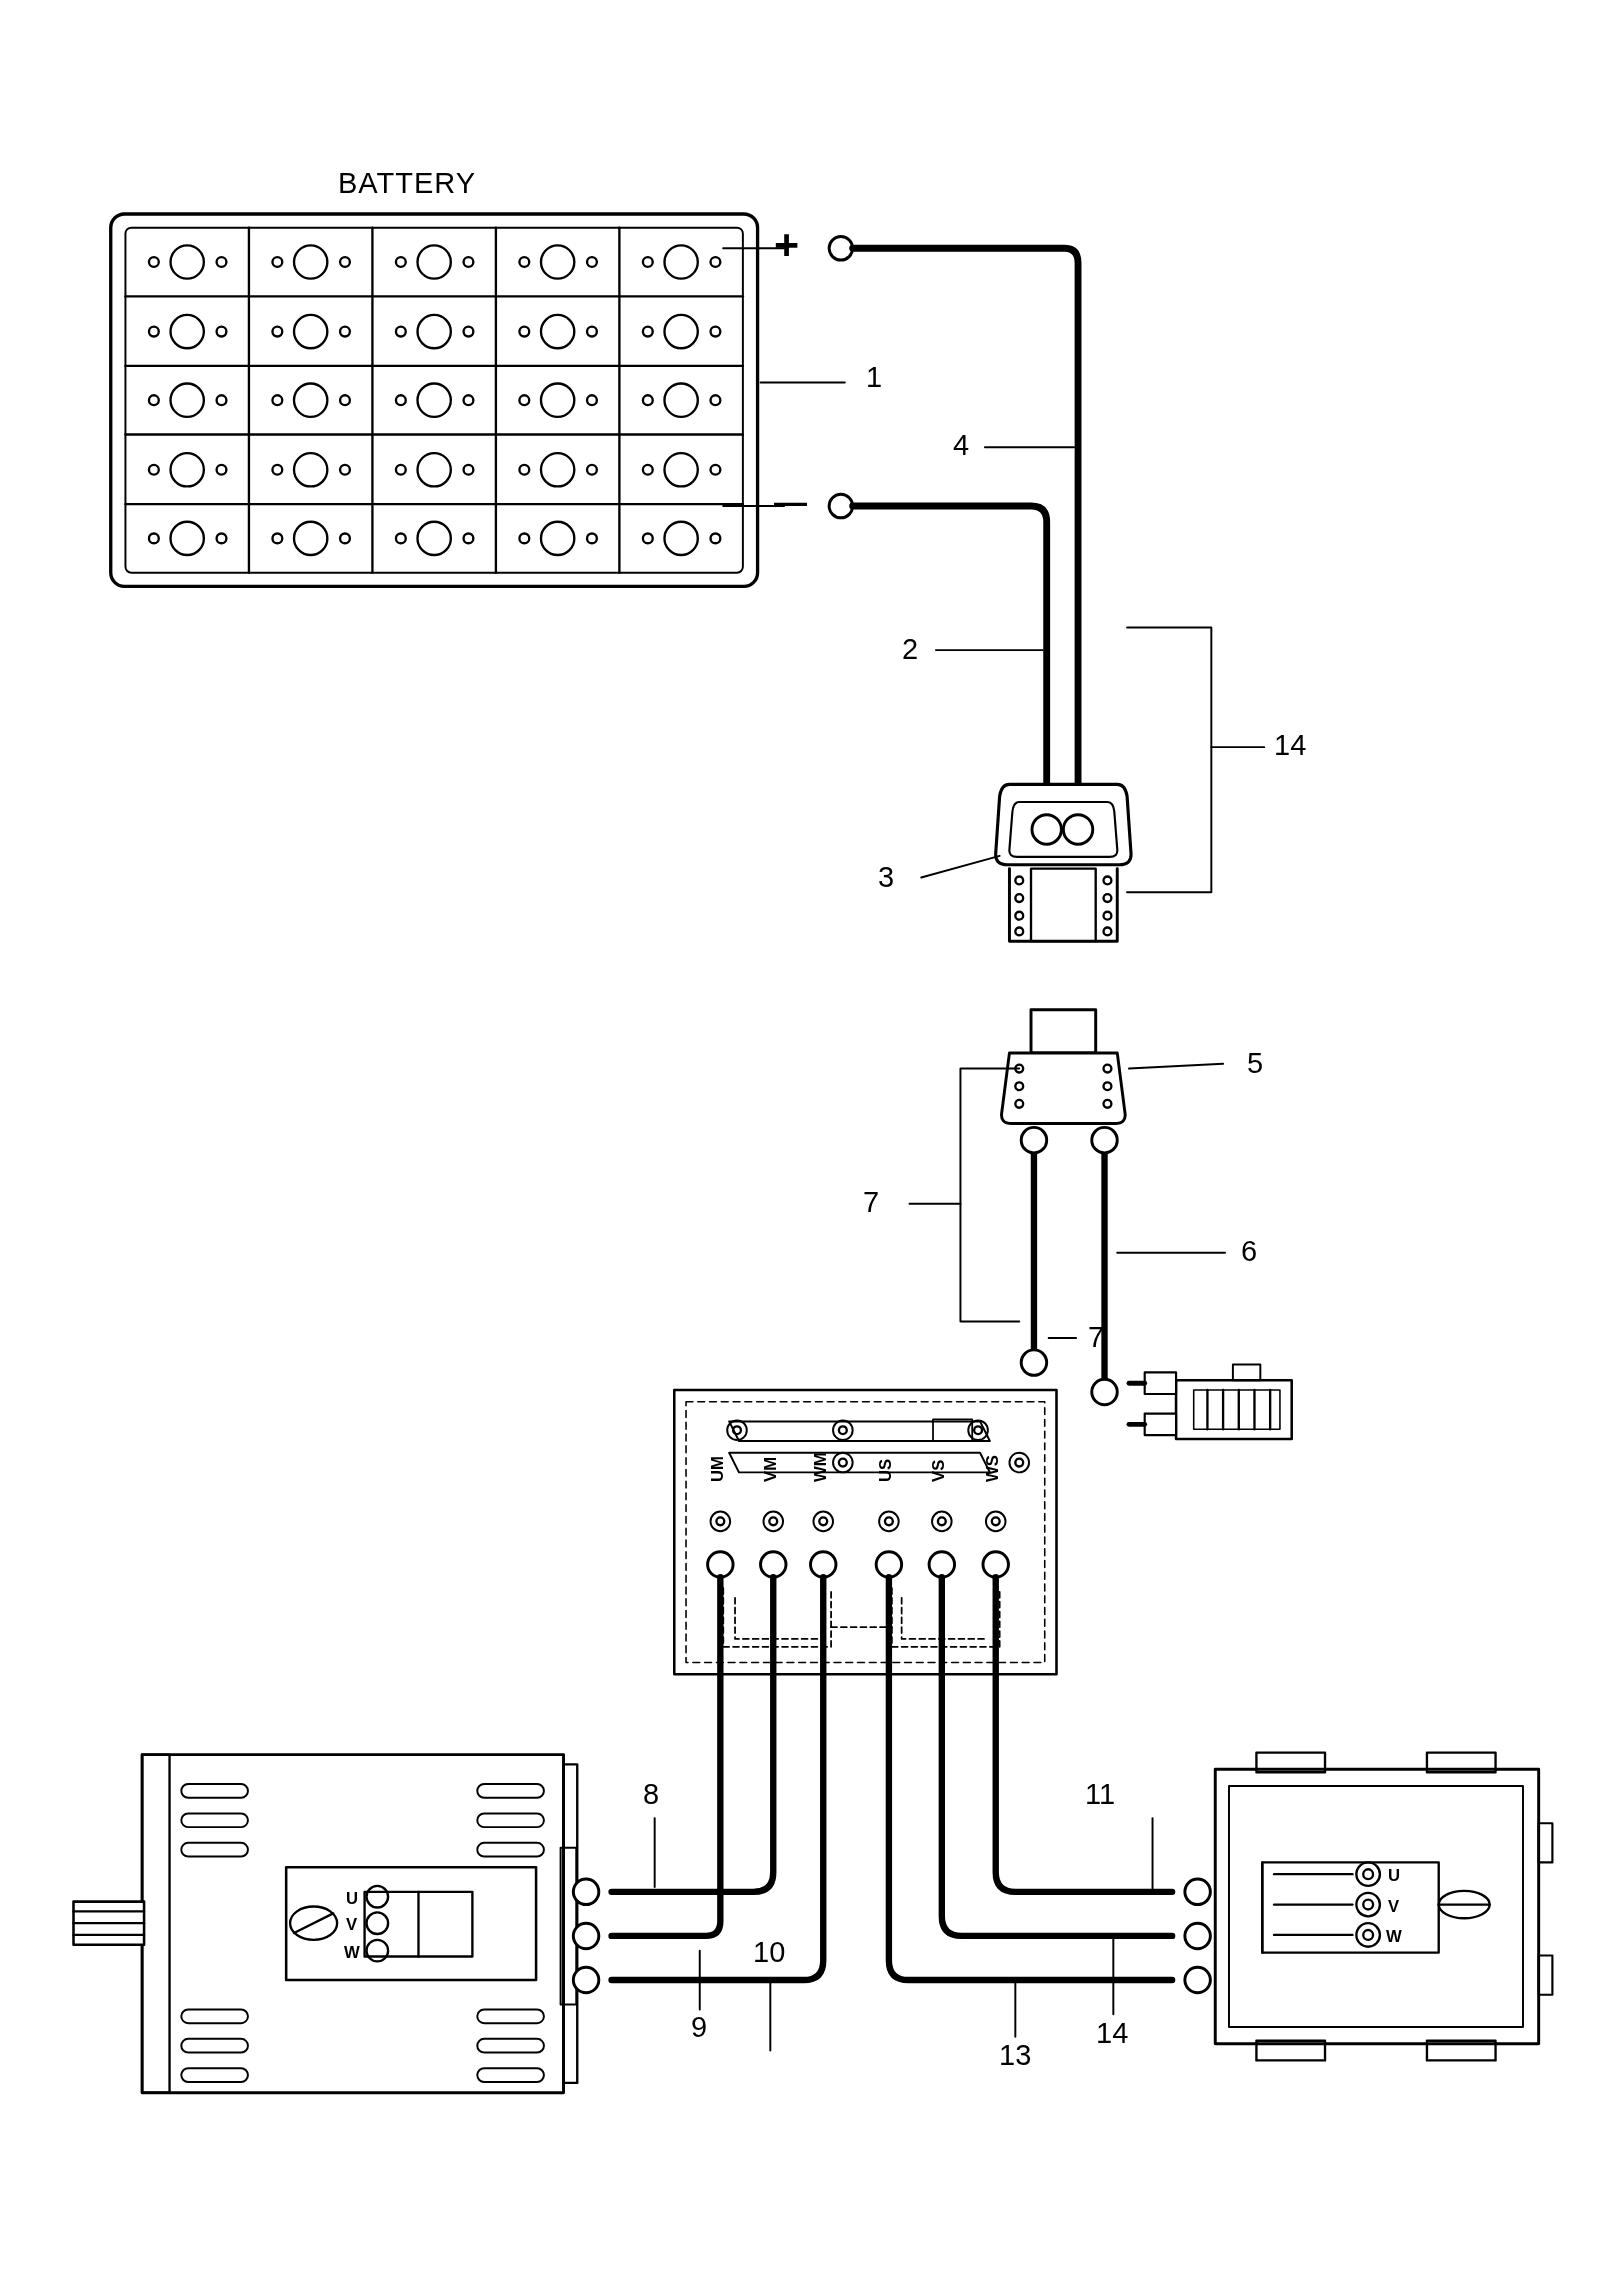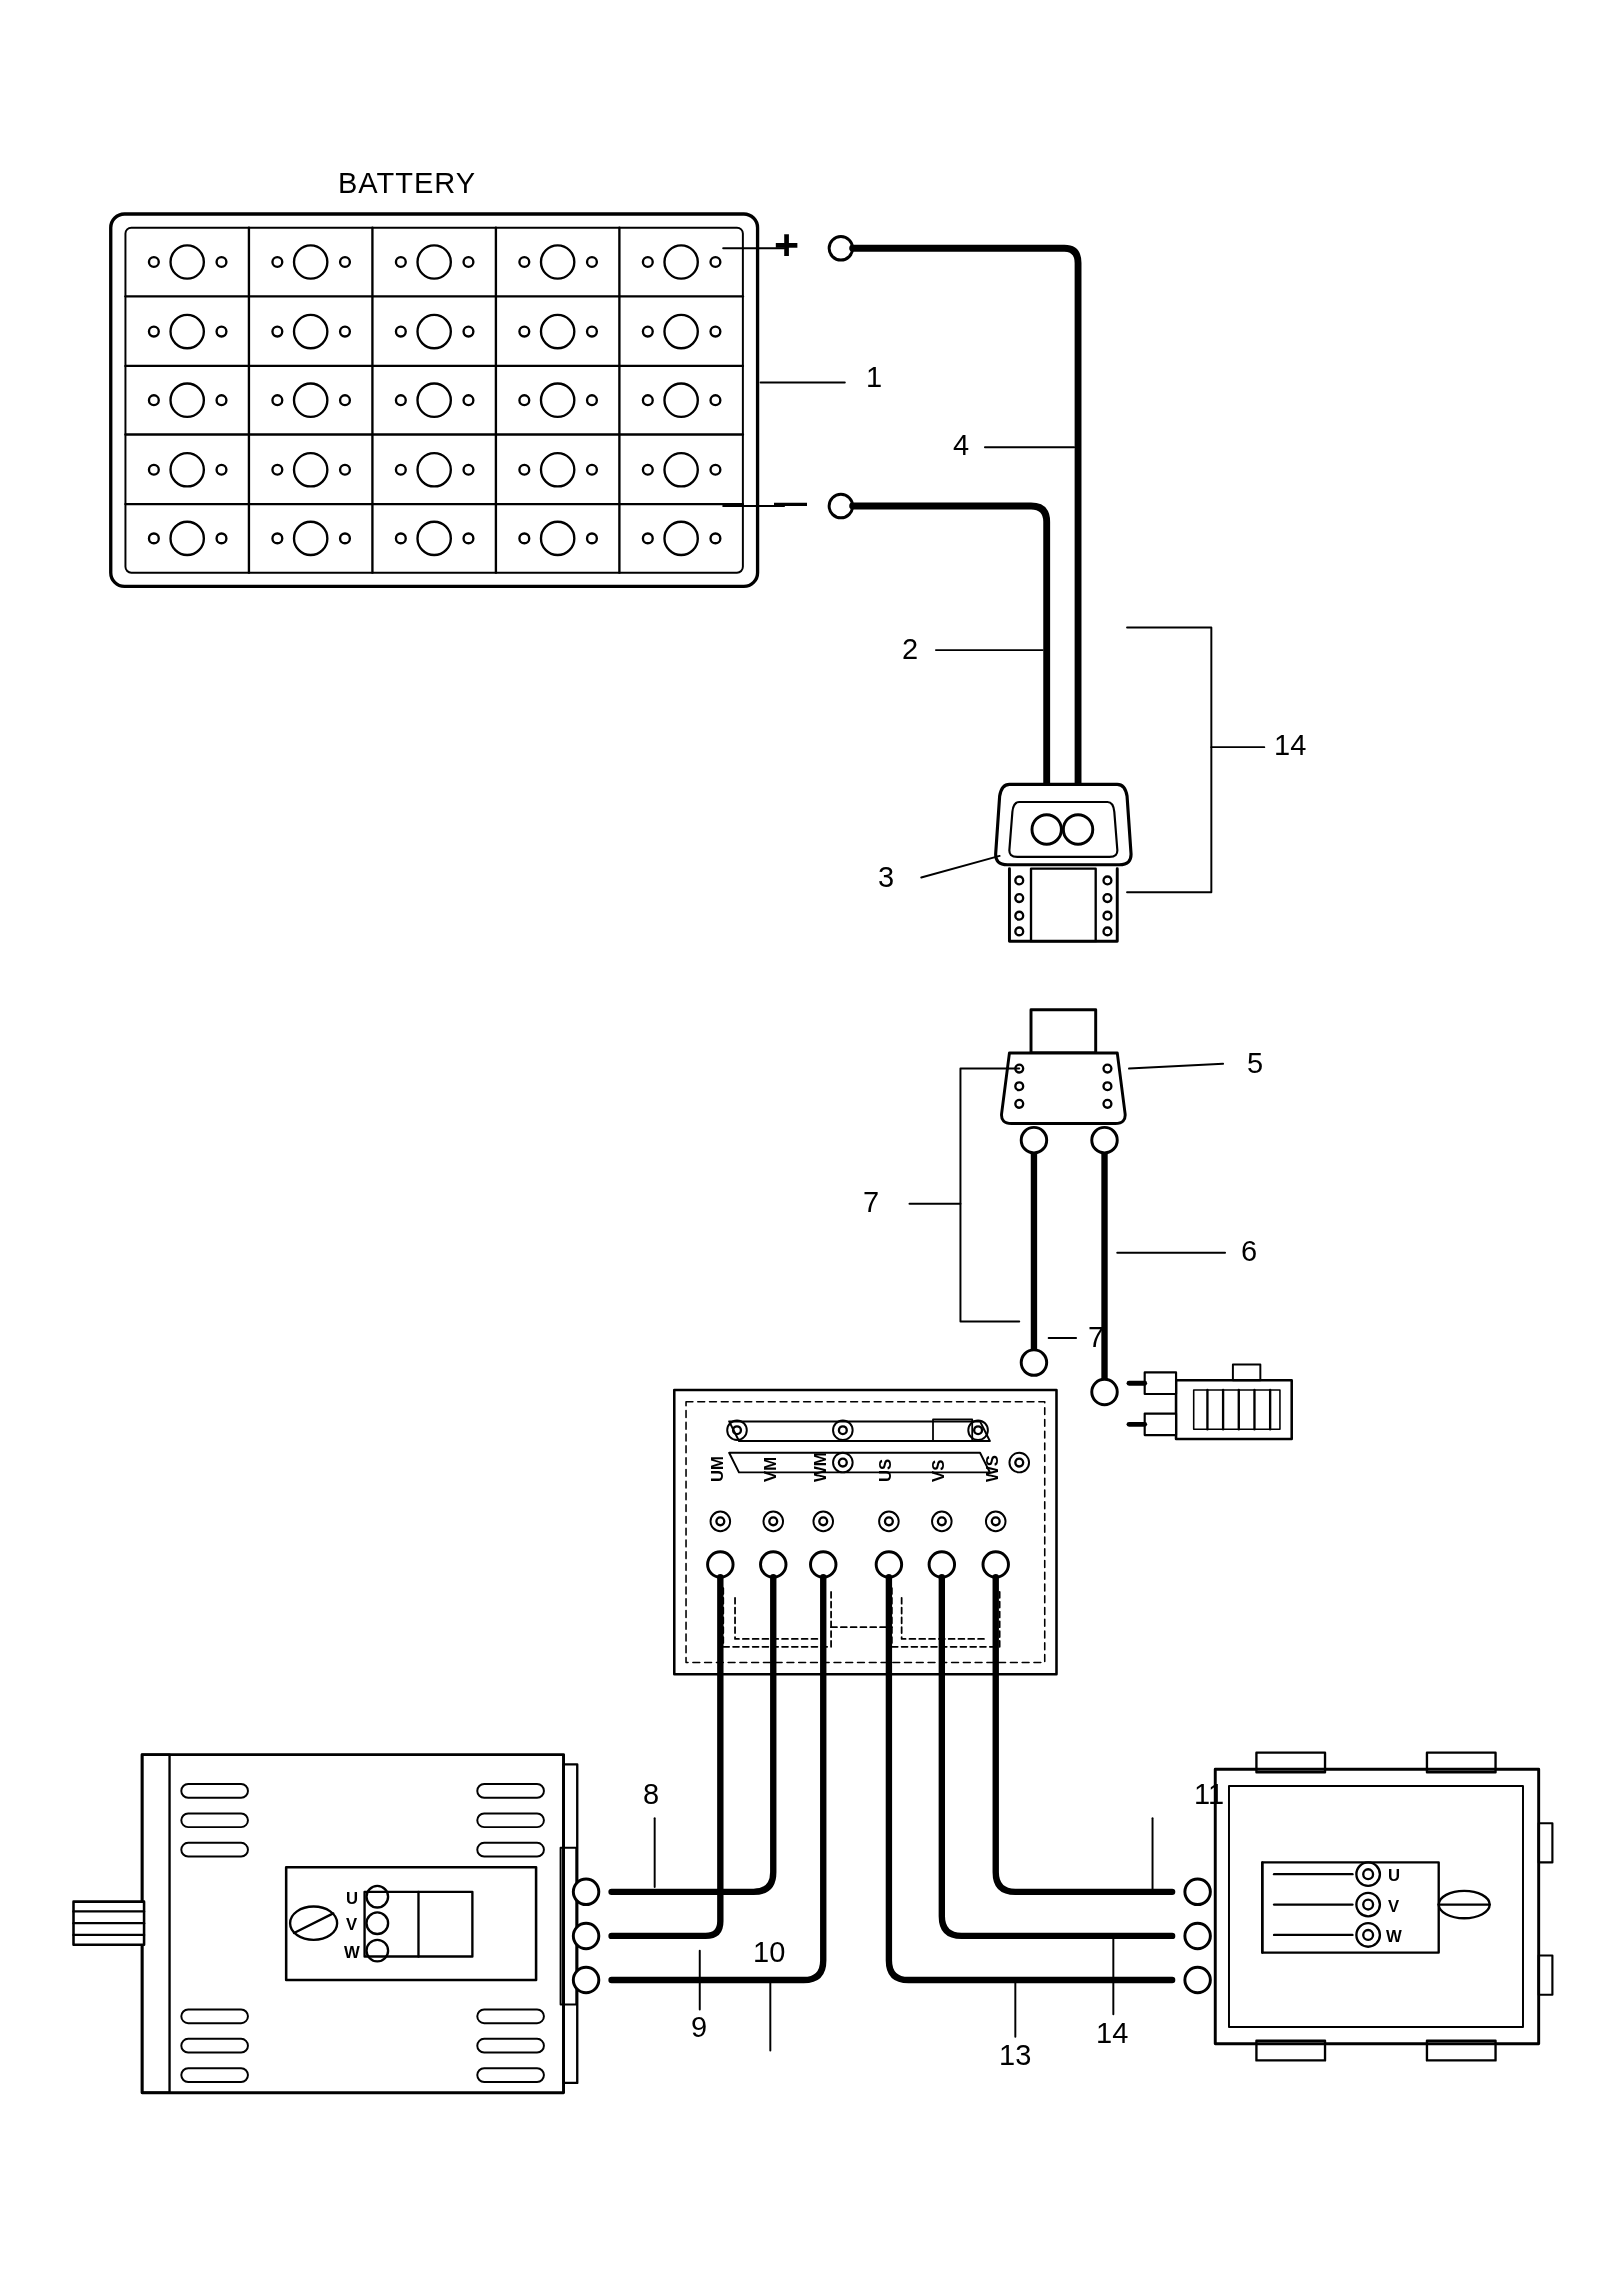--- a/index.html
+++ b/index.html
@@ -393,20 +393,20 @@
   <div class="lbl callout" style="left:866px; top:361px;">1</div>
   <div class="lbl callout" style="left:902px; top:633px;">2</div>
   <div class="lbl callout" style="left:878px; top:861px;">3</div>
   <div class="lbl callout" style="left:953px; top:429px;">4</div>
   <div class="lbl callout" style="left:1247px; top:1047px;">5</div>
   <div class="lbl callout" style="left:1241px; top:1235px;">6</div>
   <div class="lbl callout" style="left:1088px; top:1321px;">7</div>
   <div class="lbl callout" style="left:643px; top:1778px;">8</div>
   <div class="lbl callout" style="left:691px; top:2011px;">9</div>
   <div class="lbl callout" style="left:753px; top:1936px;">10</div>
-  <div class="lbl callout" style="left:1194px; top:1778px;text-align:center;">11</div>
+  <div class="lbl callout" style="left:1085px; top:1778px;text-align:center;">11</div>
   <div class="lbl callout" style="left:1096px; top:2017px;">14</div>
   <div class="lbl callout" style="left:999px; top:2039px;">13</div>
   <div class="lbl callout" style="left:1274px; top:729px;">14</div>
   <div class="lbl callout" style="left:863px; top:1186px;">7</div>
 
 </div>
 
 
 </body></html>

